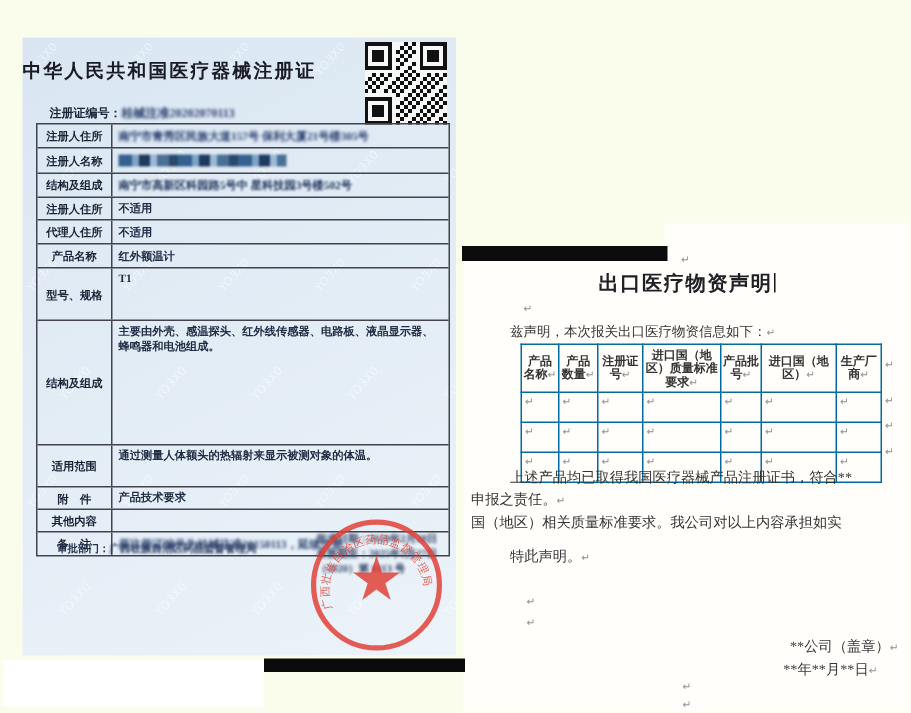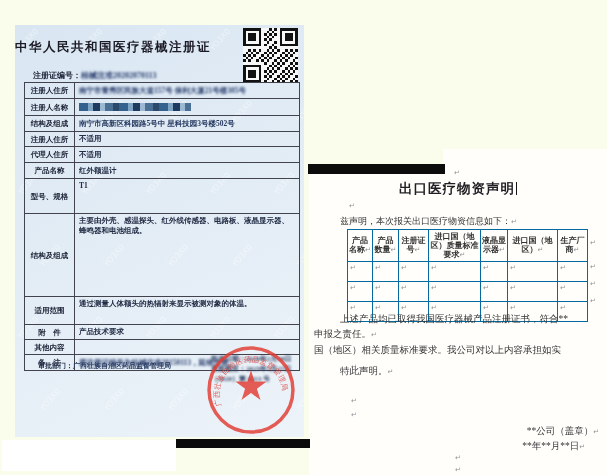--- a/index.html
+++ b/index.html
@@ -334,21 +334,21 @@
         <col style="width:27px">
         <col style="width:50px">
         <col style="width:30px">
     </colgroup>
     <thead>
         <tr id="decl-head-row">
           <th><span>产品名称</span><span class="pilcrow">↵</span></th>
           <th><span>产品数量</span><span class="pilcrow">↵</span></th>
           <th><span>注册证号</span><span class="pilcrow">↵</span></th>
           <th><span>进口国（地区）质量标准要求</span><span class="pilcrow">↵</span></th>
-          <th><span>液晶显示器</span><span class="pilcrow">↵</span></th>
+          <th><span>产品批号</span><span class="pilcrow">↵</span></th>
           <th><span>进口国（地区）</span><span class="pilcrow">↵</span></th>
           <th><span>生产厂商</span><span class="pilcrow">↵</span></th>
         </tr>
       </thead>
     <tbody id="decl-body">
         <tr>
           <td><span class="pilcrow">↵</span></td>
           <td><span class="pilcrow">↵</span></td>
           <td><span class="pilcrow">↵</span></td>
           <td><span class="pilcrow">↵</span></td>

